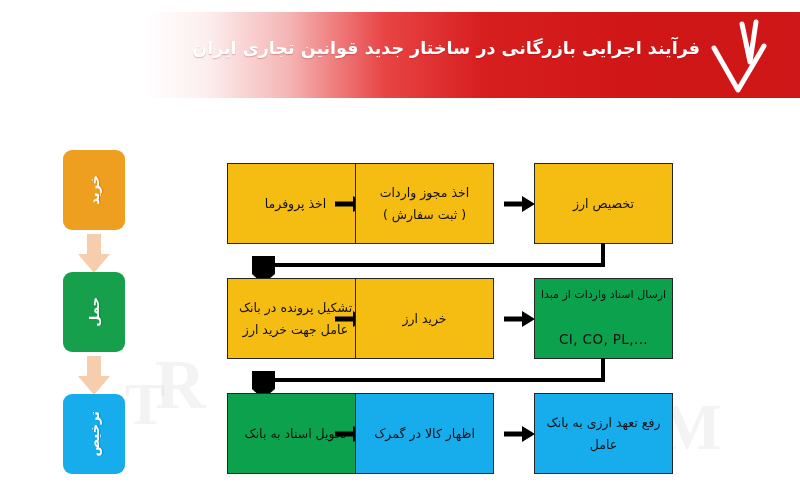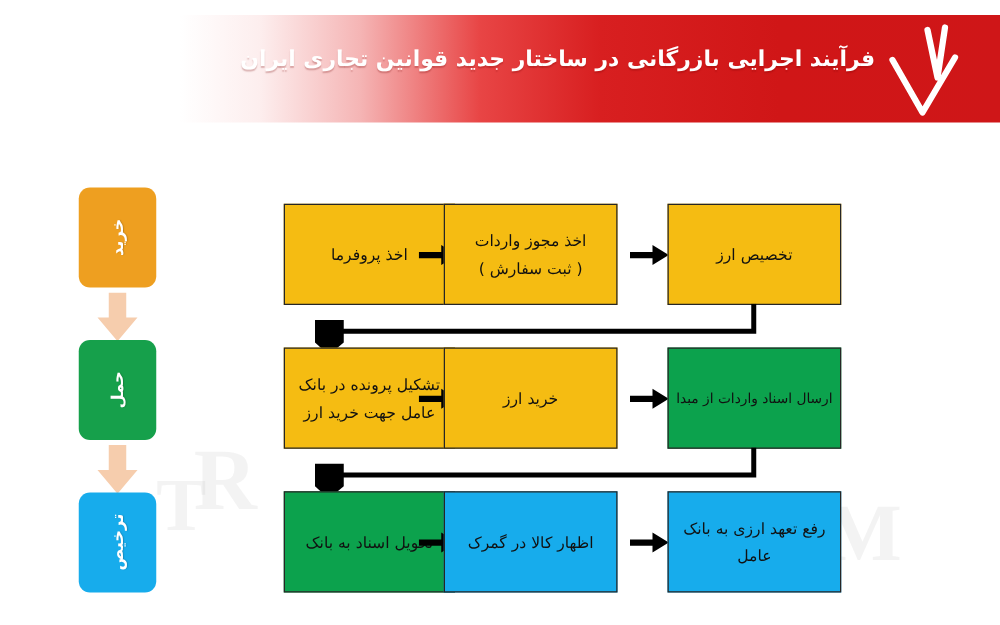--- a/index.html
+++ b/index.html
@@ -193,20 +193,21 @@
     <span class="ln">خرید ارز</span>
   </div>
   <div class="h-arrow ha-r2b">
     <svg width="31" height="18" viewBox="0 0 31 18">
       <path d="M0 9 L21 9" stroke="#000" stroke-width="5"></path>
       <polygon points="18,1 31,9 18,17" fill="#000"></polygon>
     </svg>
   </div>
   <div class="node green c3 r2">
     <span class="ln" style="font-size:11px;">ارسال اسناد واردات از مبدا</span>
+    <span class="ln latin">CI, CO, PL,...</span>
   </div>
 
   <div class="connector cn-2">
     <svg width="420" height="42" viewBox="0 0 420 42">
       <path d="M353 0 L353 22 L18 22" fill="none" stroke="#000" stroke-width="4"></path>
       <polygon points="25,13 25,31 13,41 2,31 2,13" fill="#000"></polygon>
     </svg>
   </div>
 
   <div class="node green c1 r3">

